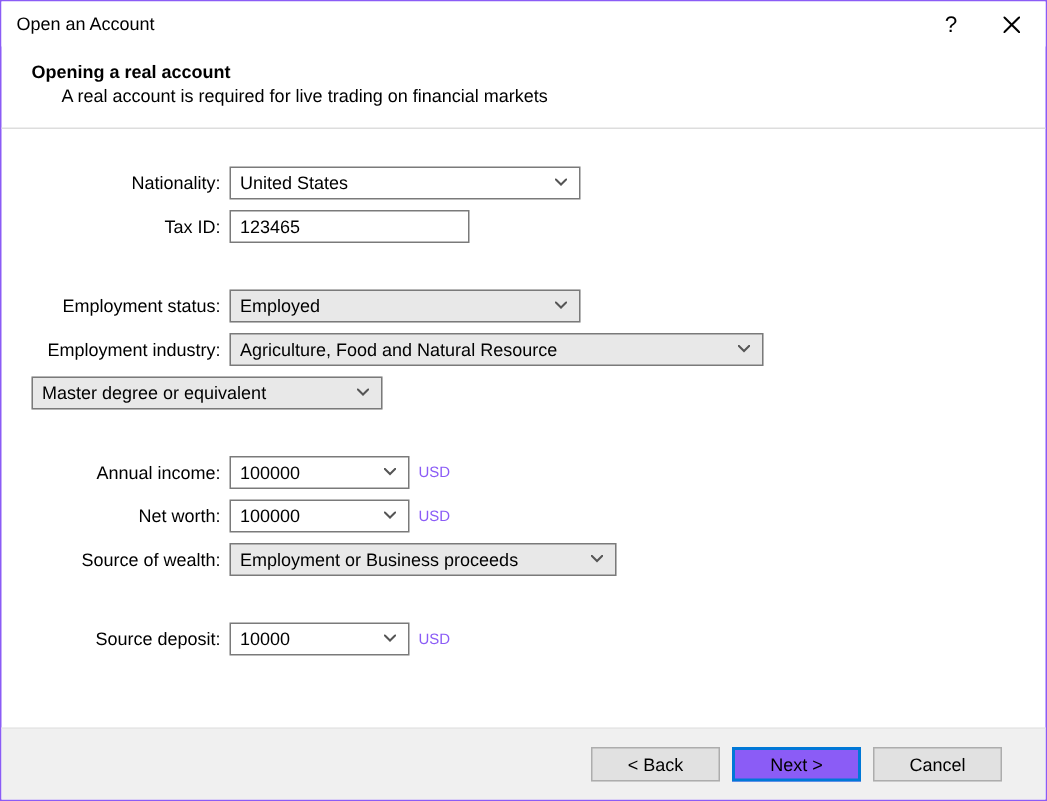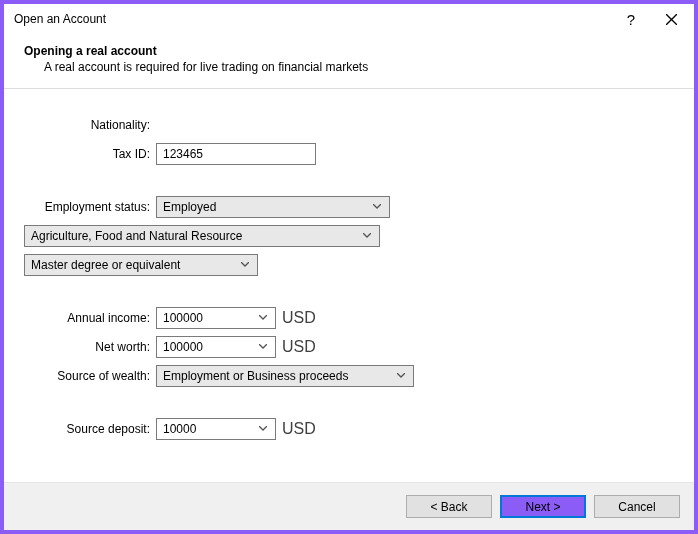--- a/index.html
+++ b/index.html
@@ -5,21 +5,21 @@
   * { box-sizing: border-box; }
   html, body {
     margin: 0; padding: 0;
     font-family: "Segoe UI", Tahoma, sans-serif;
     font-size: 12px;
     color: #000;
     background: #fff;
   }
   .window {
     width: 698px; height: 534px;
-    border: 4px solid #8b5cf6;
+    border: 1px solid #8b5cf6;
     display: flex; flex-direction: column;
     background: #fff;
   }
   .titlebar {
     height: 30px;
     display: flex; align-items: center;
     padding: 0 0 0 10px;
     background: #fff;
   }
   .titlebar .title { flex: 1; font-size: 12px; }
@@ -76,26 +76,26 @@
     display: flex; align-items: center; justify-content: center;
   }
   .select .arrow svg { width: 8px; height: 6px; }
   .w-nat { width: 234px; }
   .w-tax { width: 160px; }
   .w-emp { width: 234px; }
   .w-ind { width: 356px; }
   .w-edu { width: 234px; }
   .w-inc { width: 120px; text-align: right; }
   .w-src { width: 258px; }
-  .unit { font-size: 16px; color: #404040; }
+  .unit { font-size: 10px; color: #8b5cf6; }
   .footer {
     height: 48px;
     display: flex; align-items: center; justify-content: flex-end;
     gap: 8px;
-    padding: 0 14px;
+    padding: 0 29px;
     border-top: 1px solid #e6e6e6;
     background: #f0f0f0;
   }
   .btn {
     min-width: 86px; height: 23px;
     border: 1px solid #adadad;
     background: #e1e1e1;
     font-family: inherit; font-size: 12px;
     display: flex; align-items: center; justify-content: center;
     padding: 0 12px;
@@ -125,20 +125,30 @@
     <div class="h1">Opening a real account</div>
     <div class="sub">A real account is required for live trading on financial markets</div>
   </div>
 
   <div class="divider"></div>
 
   <div class="body">
 
     <div class="row">
       <div class="lbl">Nationality:</div>
+      <div class="ctrl">
+        <div class="select w-nat">
+          <span>United States</span>
+          <span class="arrow">
+              <svg viewBox="0 0 8 6">
+                <polyline points="0,0 4,4 8,0" fill="none" stroke="#555" stroke-width="1.3"></polyline>
+              </svg>
+            </span>
+        </div>
+      </div>
     </div>
 
     <div class="row">
       <div class="lbl">Tax ID:</div>
       <div class="ctrl">
         <div class="input w-tax">
           <span>123465</span>
         </div>
       </div>
     </div>
@@ -153,20 +163,21 @@
           <span class="arrow">
               <svg viewBox="0 0 8 6">
                 <polyline points="0,0 4,4 8,0" fill="none" stroke="#555" stroke-width="1.3"></polyline>
               </svg>
             </span>
         </div>
       </div>
     </div>
 
     <div class="row">
+      <div class="lbl">Employment industry:</div>
       <div class="ctrl">
         <div class="select gray w-ind">
           <span>Agriculture, Food and Natural Resource</span>
           <span class="arrow">
               <svg viewBox="0 0 8 6">
                 <polyline points="0,0 4,4 8,0" fill="none" stroke="#555" stroke-width="1.3"></polyline>
               </svg>
             </span>
         </div>
       </div>

